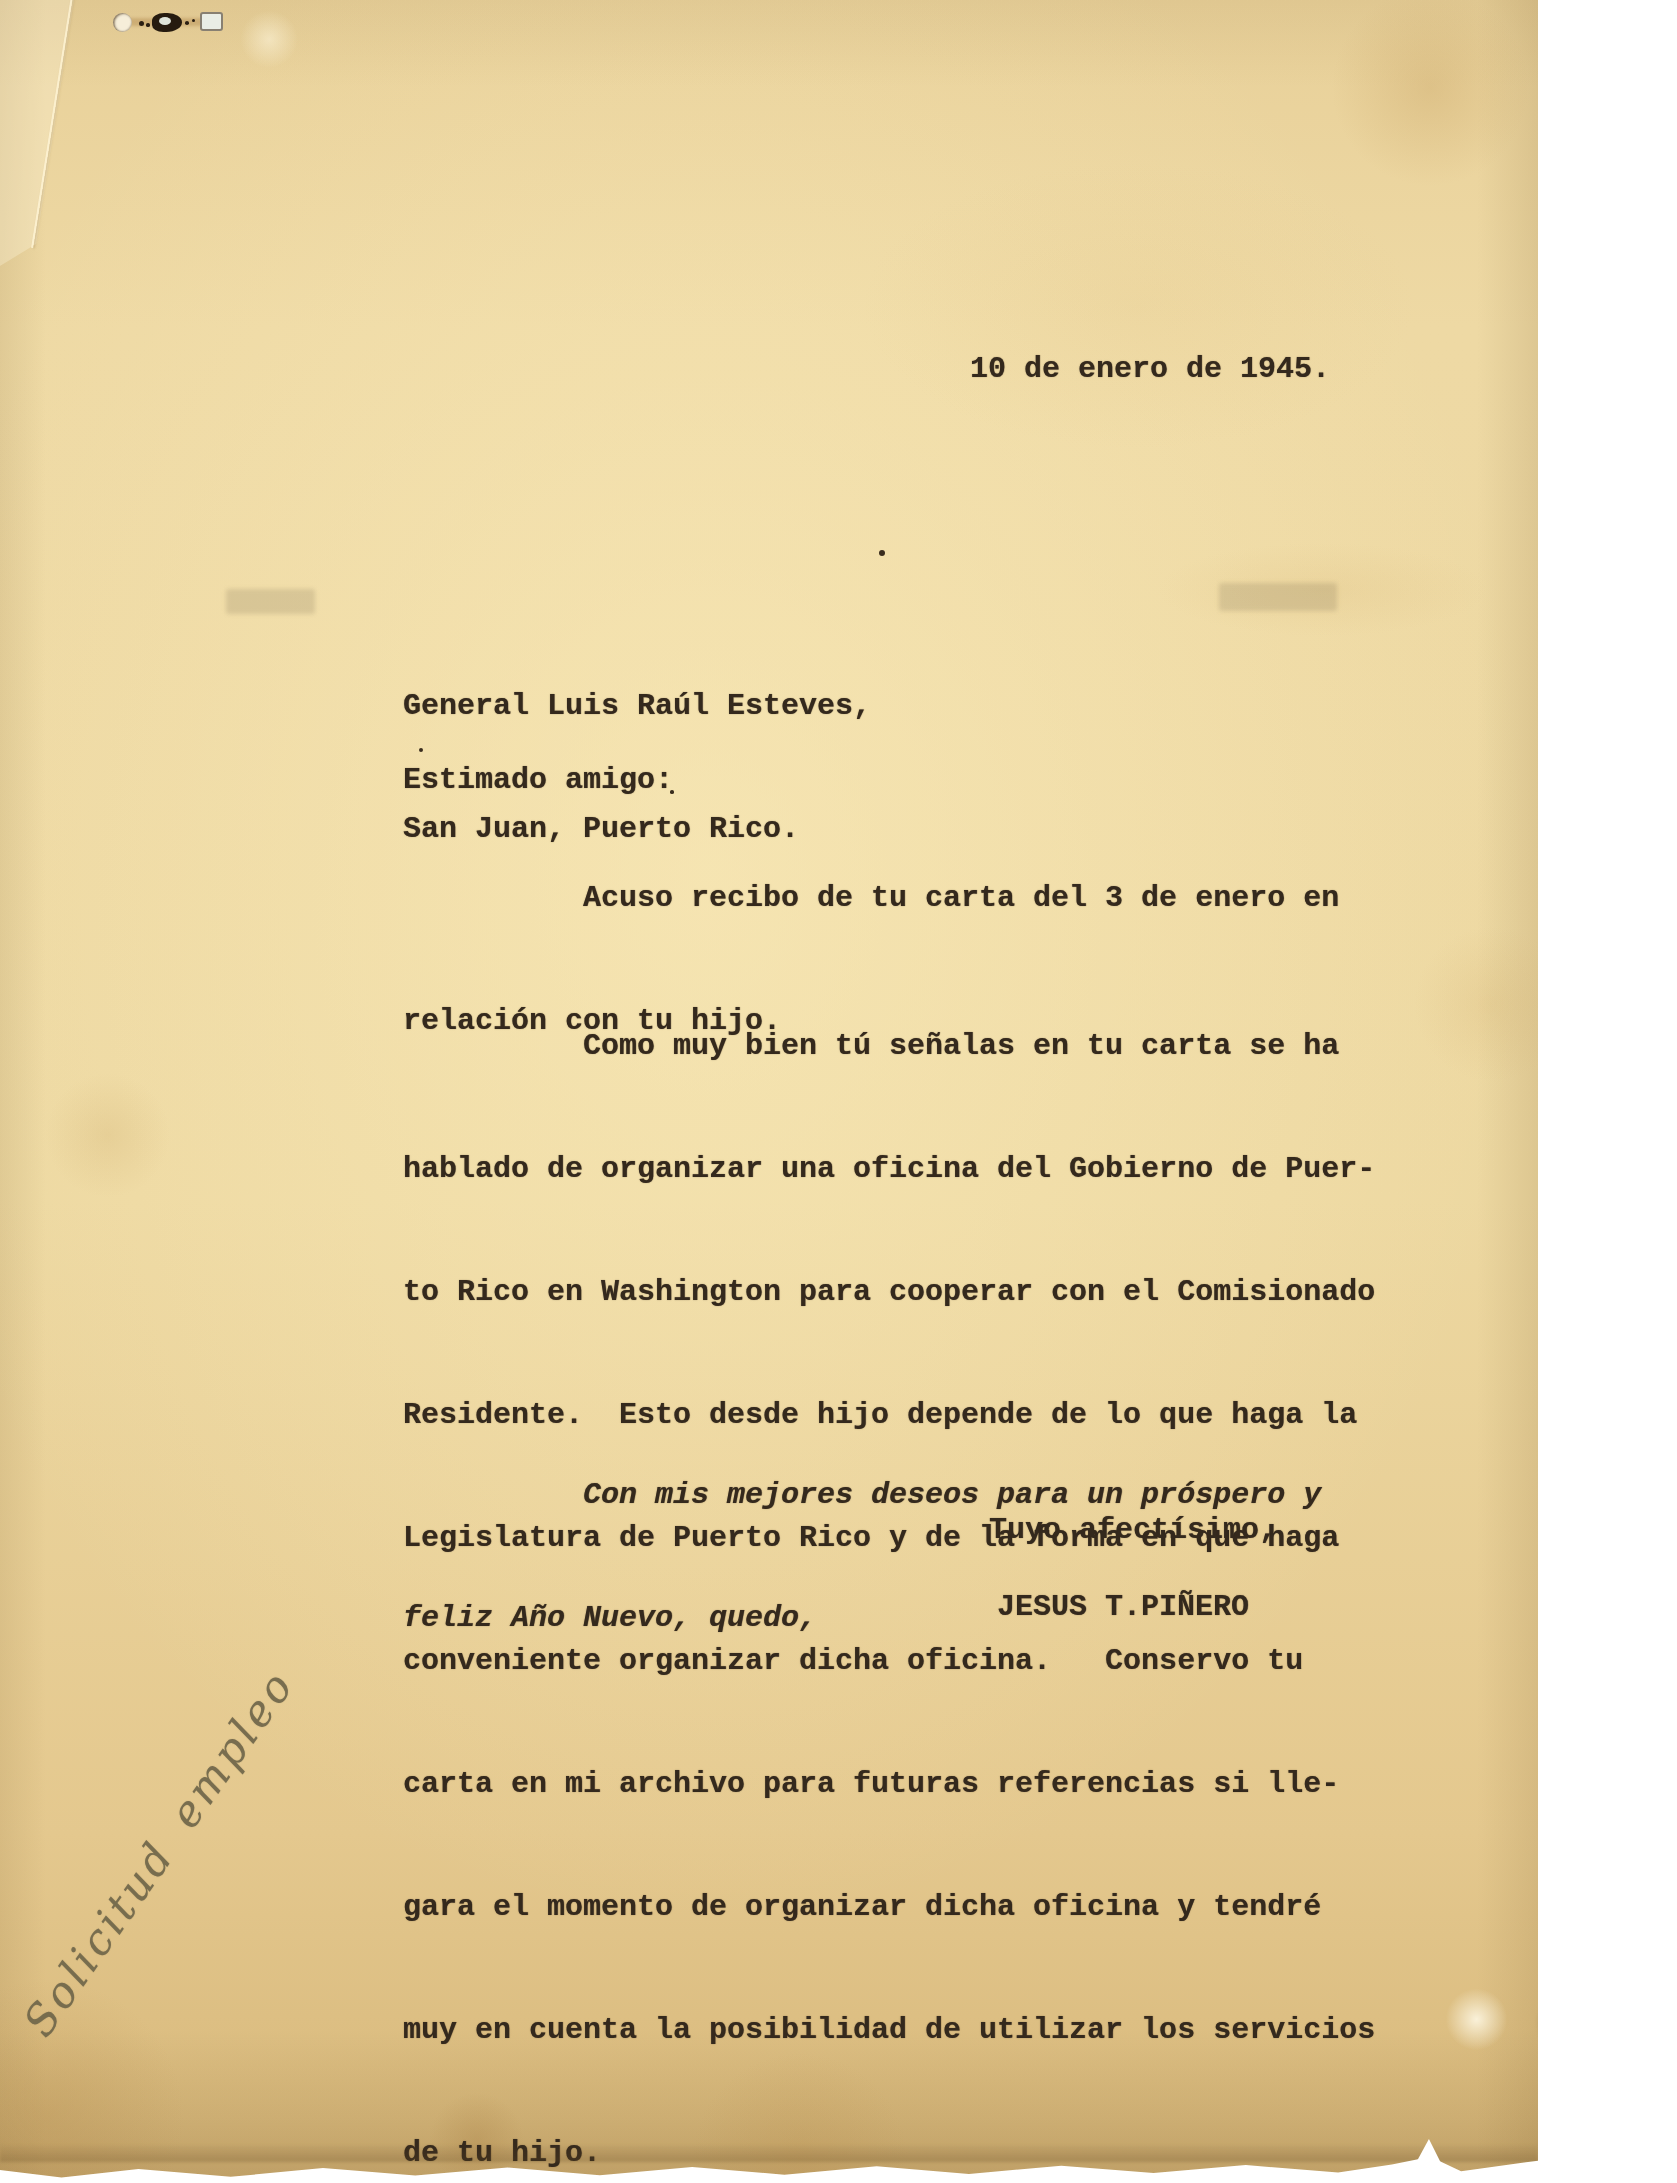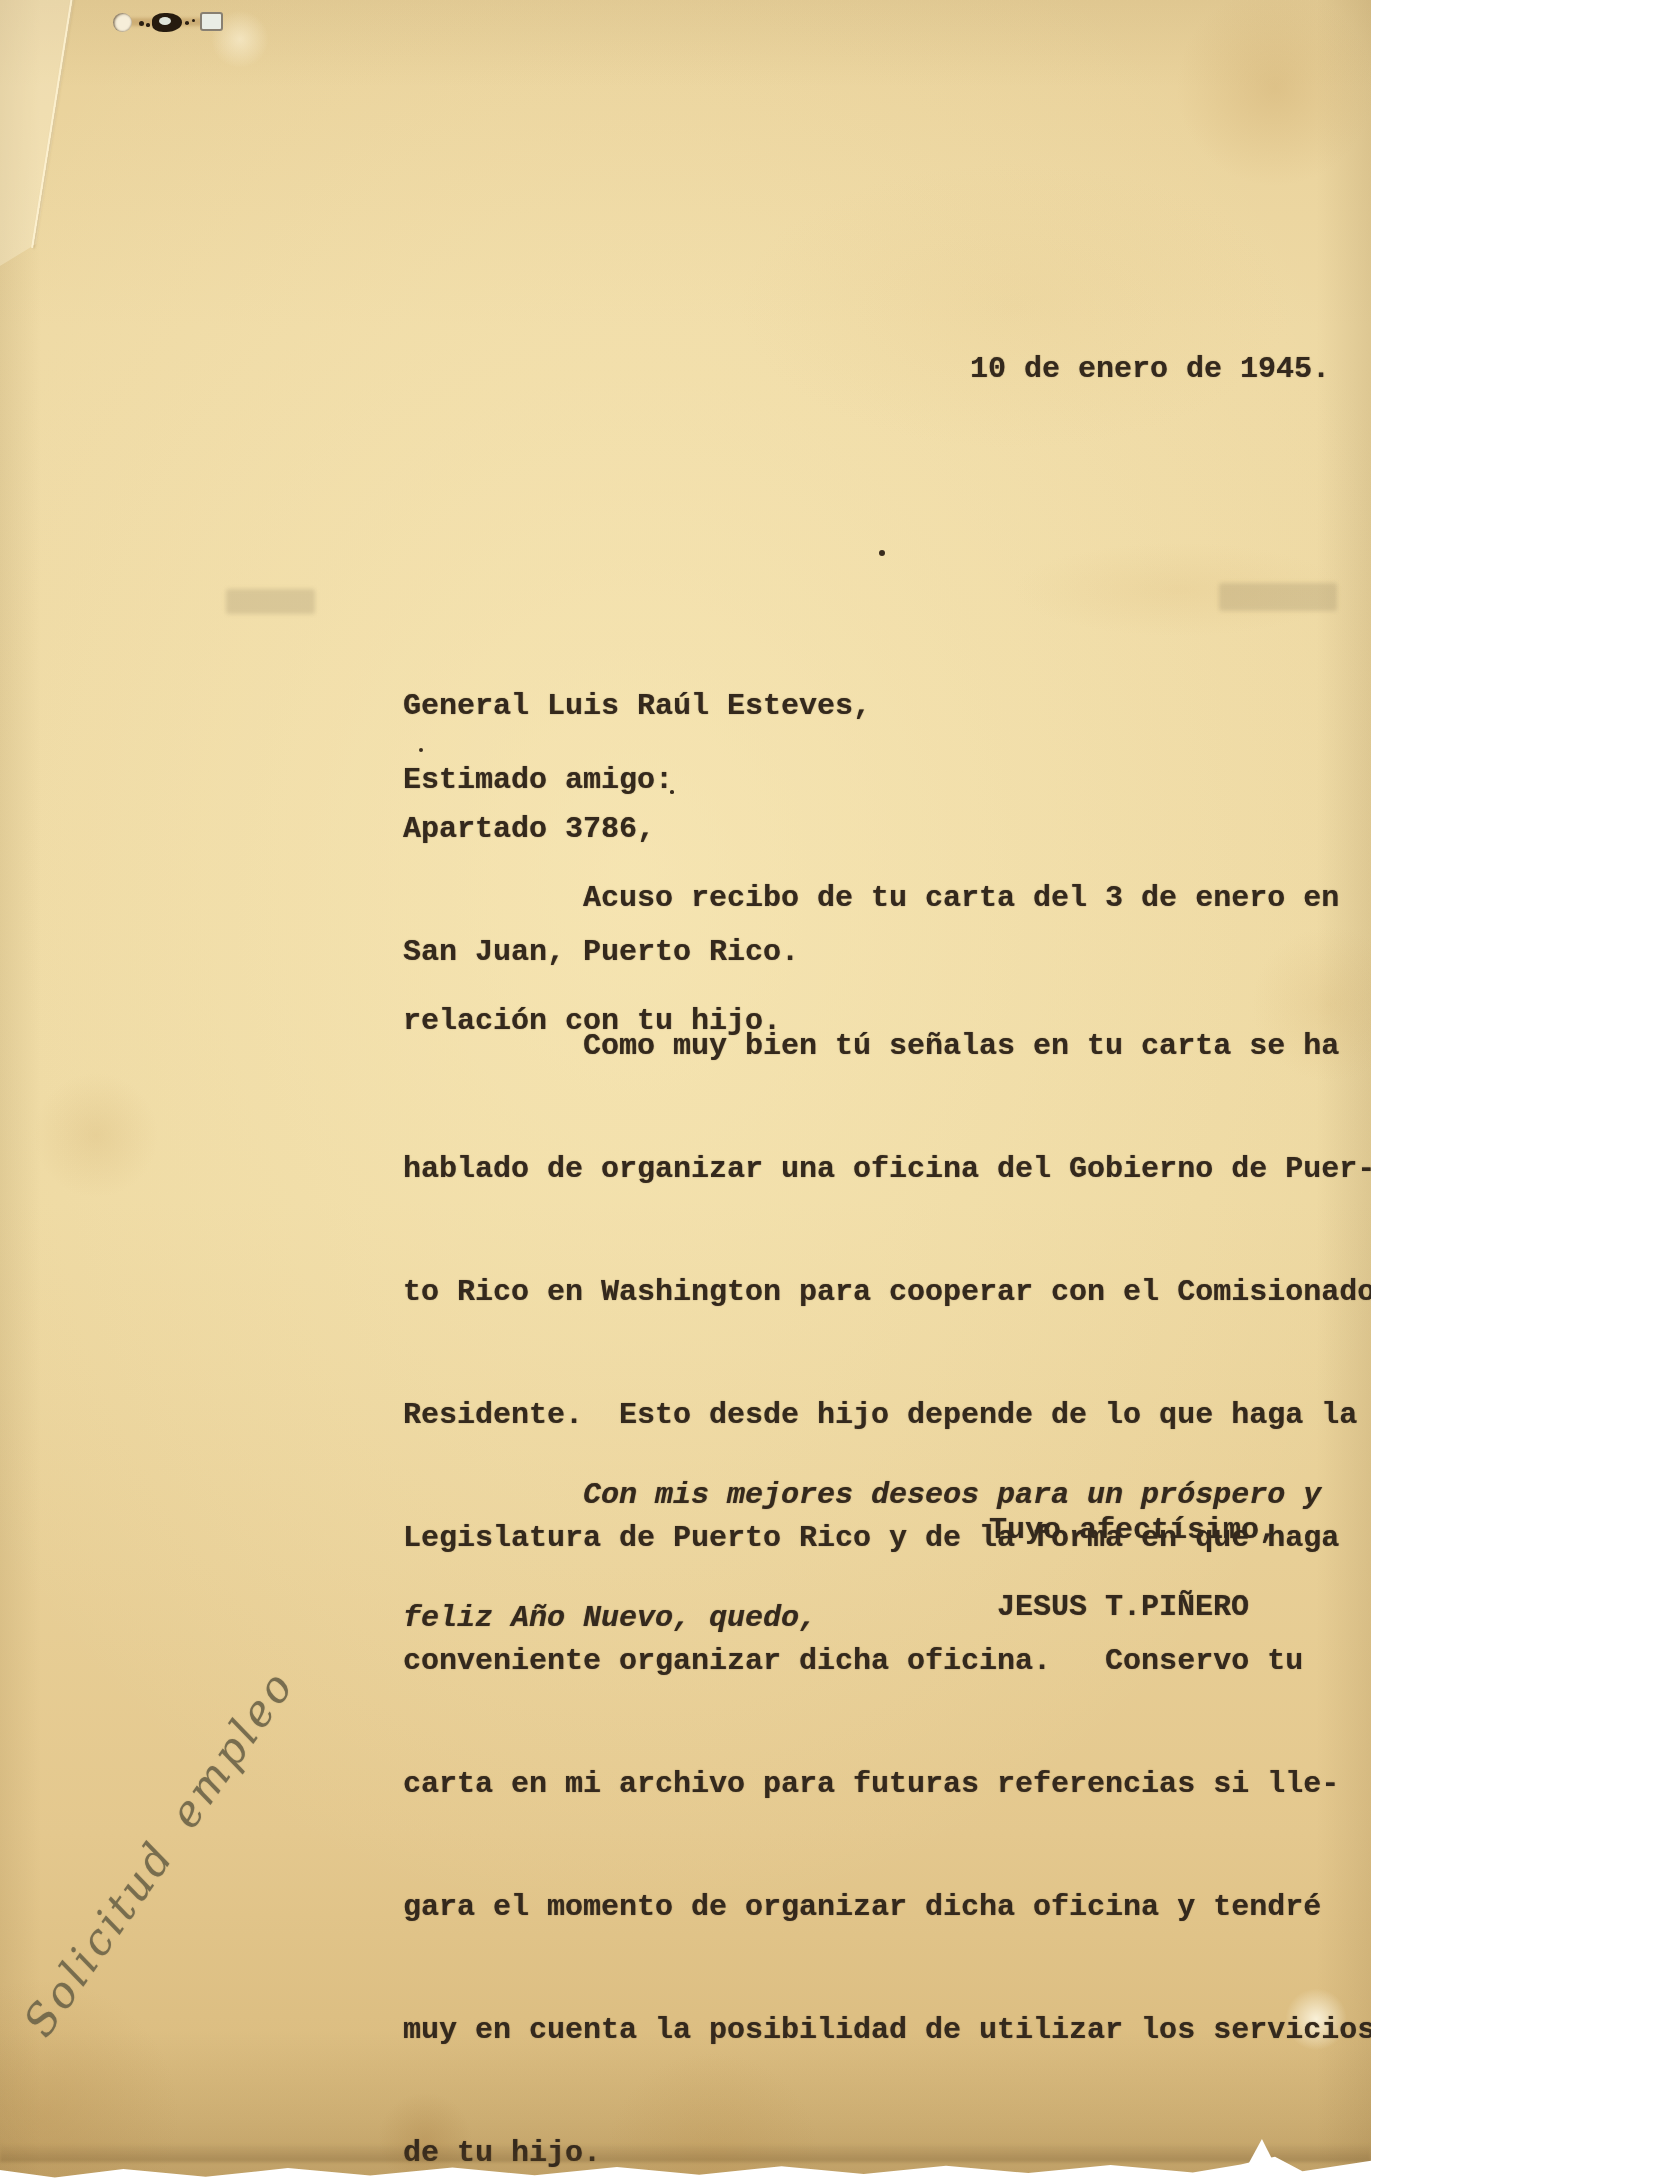--- a/index.html
+++ b/index.html
@@ -1,17 +1,17 @@
 <!DOCTYPE html>
 <html style="font-size:12px"><head>
 <meta charset="utf-8">
 <style>
   html,body{margin:0;padding:0;background:#ffffff;}
   .page{
-    position:relative;width:1371px;height:2183px;overflow:hidden;
+    position:relative;width:1538px;height:2183px;overflow:hidden;
     background:#ffffff;font-family:"Liberation Mono", monospace;
   }
   .paper{
     position:absolute;inset:0;
     background:
       radial-gradient(ellipse 1109px 1405px at 46% 40%, rgba(252,238,190,0.55), rgba(252,238,190,0) 75%),
       linear-gradient(180deg,#e8d099 0%,#eed9a4 15%,#edd8a1 55%,#e4c88e 84%,#d9ba7d 97%,#d2b276 100%);
   }
   .paper::before{
     content:"";position:absolute;inset:0;
@@ -127,21 +127,20 @@
   <div class="smudge" style="left:1219px;top:583px;width:118px;height:28px;"></div>
 
   <div class="speck" style="left:879px;top:550px;width:6px;height:6px;"></div>
   <div class="speck" style="left:419px;top:748px;width:4.4px;height:4.4px;"></div>
   <div class="speck" style="left:670px;top:790px;width:3.7px;height:3.7px;"></div>
 
   <div class="tw" style="left:970px;top:349px;">10 de enero de 1945.</div>
 
   <div class="tw" style="left:403px;top:604px;">
     <div>General Luis Raúl Esteves,</div>
-    <div>Apartado 3786,</div>
     <div>San Juan, Puerto Rico.</div>
   </div>
 
   <div class="tw" style="left:403px;top:760px;">Estimado amigo:</div>
 
   <div class="tw" style="left:403px;top:796px;">
     <div>          Acuso recibo de tu carta del 3 de enero en</div>
     <div>relación con tu hijo.</div>
   </div>
 

